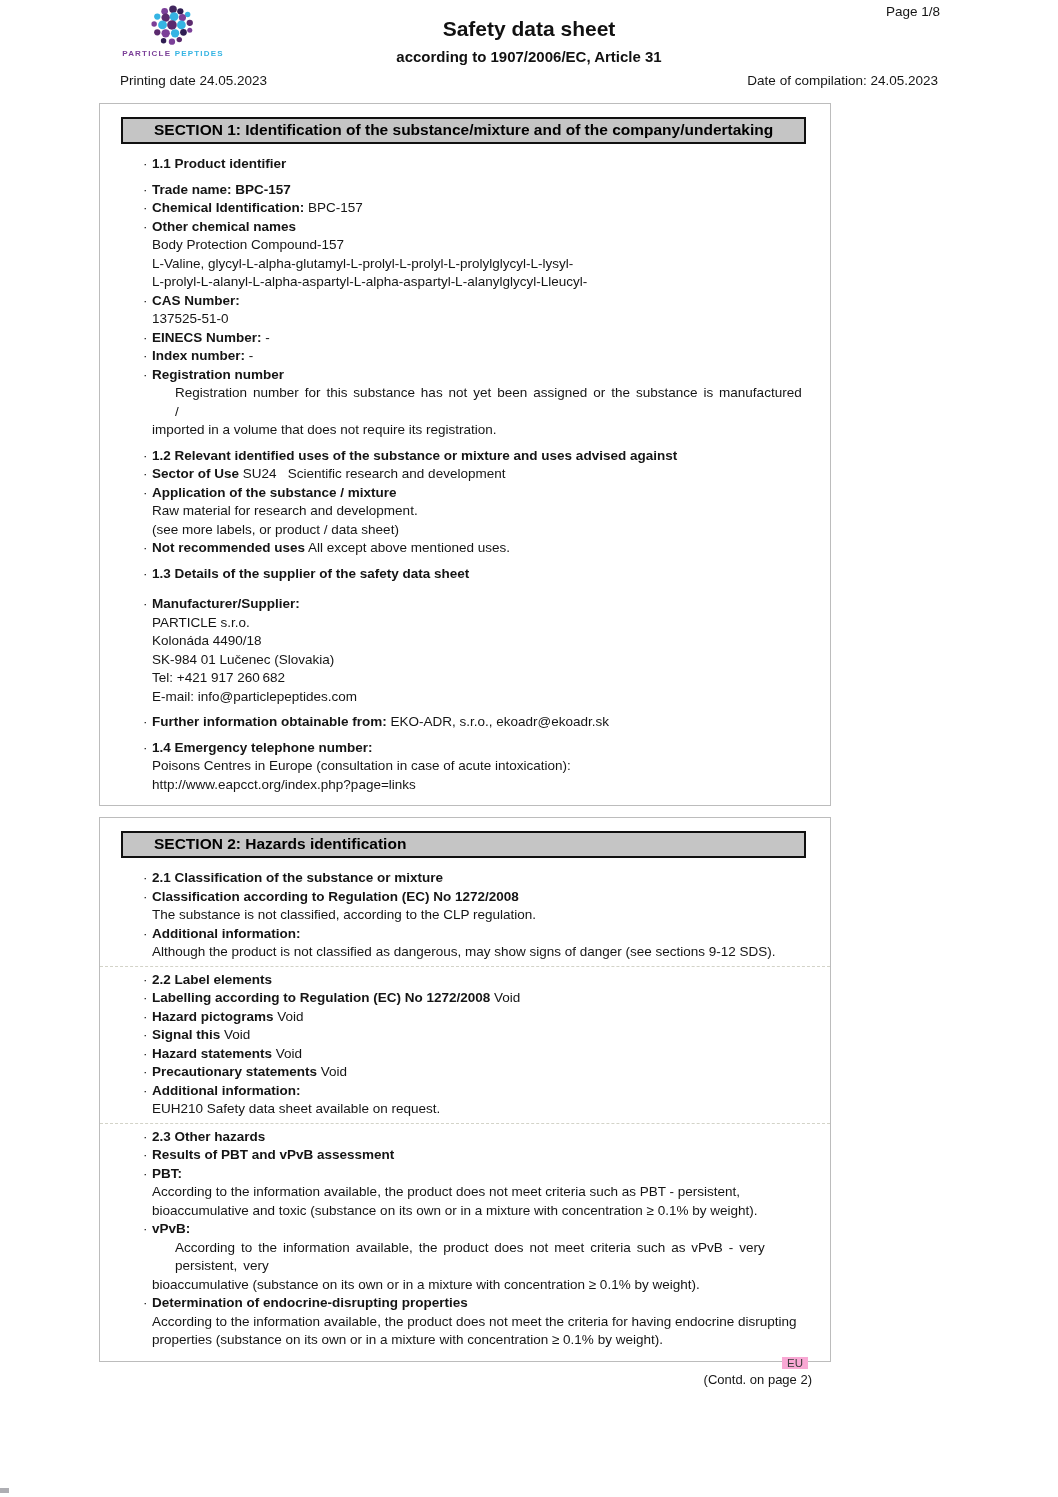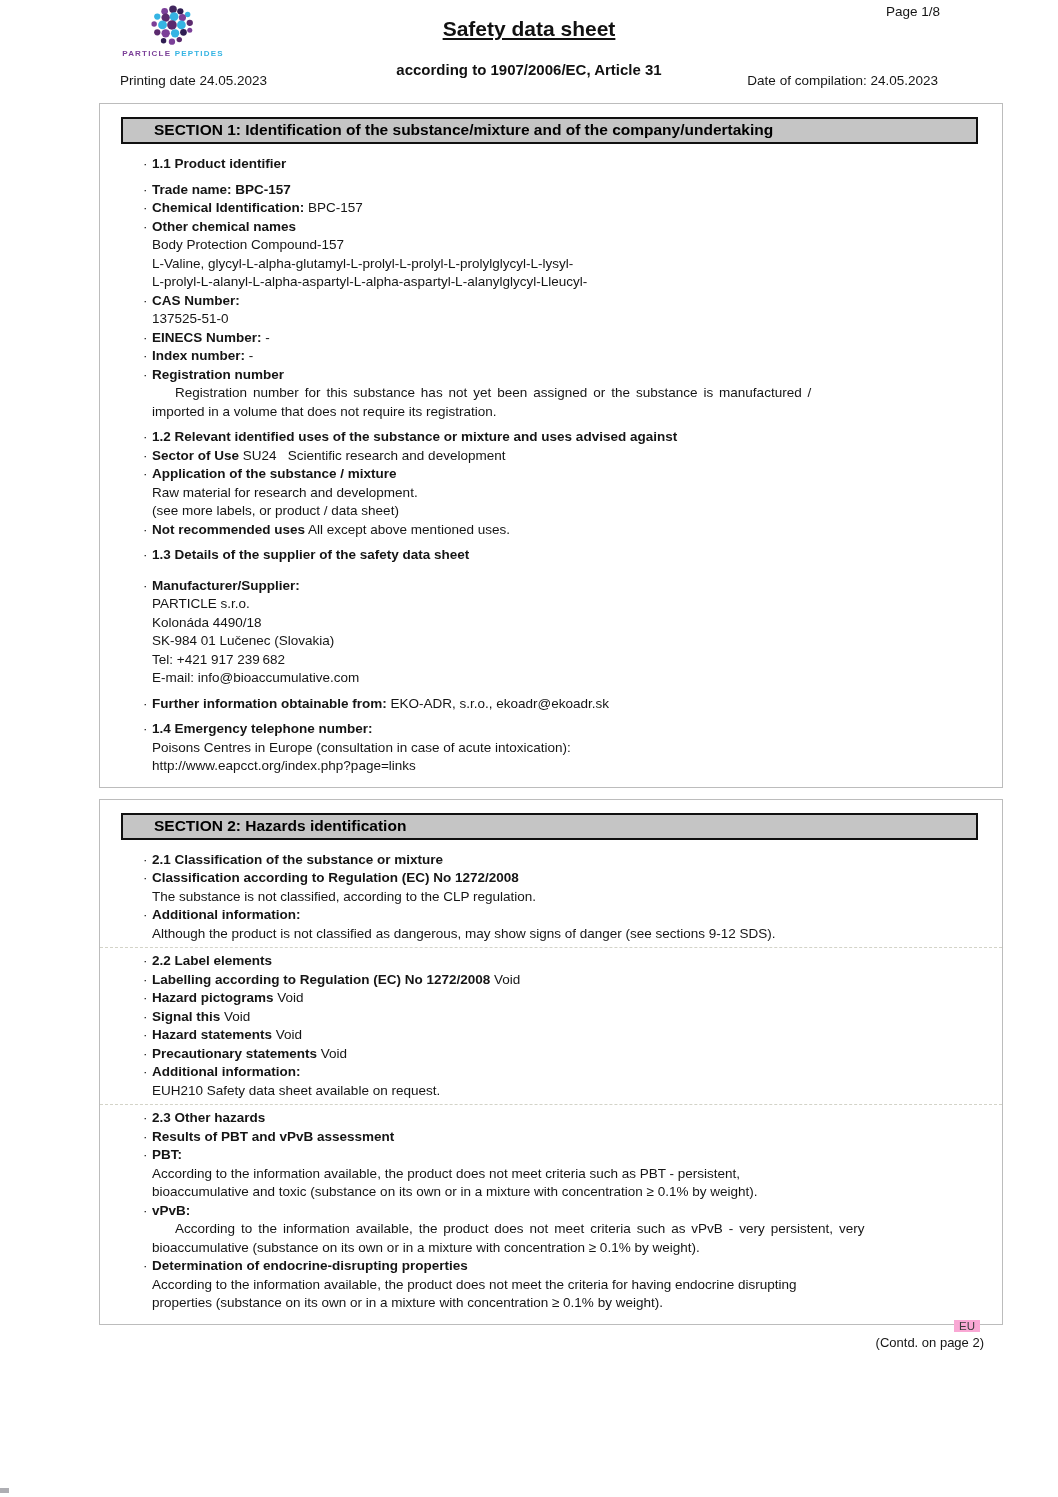--- a/index.html
+++ b/index.html
@@ -26,29 +26,29 @@
     margin-top:1px;
     font-size:8px; font-weight:bold; letter-spacing:1.2px;
     white-space:nowrap;
   }
   .brand-1 { color:#7b3f98; }
   .brand-2 { color:#35b4e3;margin-top:40px; }
   .title-wrap {
     position:absolute; top:17px; left:0; right:0;
     text-align:center;
   }
-  .doc-title { font-size:21px; font-weight:bold; color:#111;text-decoration:underline; }
-  .doc-subtitle { font-size:15px; font-weight:bold; margin-top:20px; color:#111; }
+  .doc-title { font-size:21px; font-weight:bold; color:#111; }
+  .doc-subtitle { font-size:15px; font-weight:bold; margin-top:7px; color:#111; }
   .meta-row {
     position:absolute; top:73px; left:120px; right:120px;
     display:flex; justify-content:space-between;
     font-size:13.5px;
   }
   
-  .flow { position:absolute; top:103px; left:99px; width:904px; }
+  .flow { position:absolute; top:103px; left:99px; width:732px; }
   .sec-box {
     position:relative;
     border:1px solid #bcbcbc;
     background:#fff;
     padding-bottom:11px;
   }
   .sec-box + .sec-box-sep { height:11px; }
   .sec-bar {
     margin:13px 24px 0 21px;
     background:#c5c5c5;
@@ -160,22 +160,22 @@
           <div class="line"><span class="bullet">·</span><span class="b">Sector of Use</span><span> SU24&nbsp;&nbsp;&nbsp;Scientific research and development</span></div>
           <div class="line"><span class="bullet">·</span><span class="b">Application of the substance / mixture</span></div>
           <div class="line"><span>Raw material for research and development.</span></div>
           <div class="line"><span>(see more labels, or product / data sheet)</span></div>
           <div class="line"><span class="bullet">·</span><span class="b">Not recommended uses</span><span> All except above mentioned uses.</span></div>
           <div class="line gap"><span class="bullet">·</span><span class="b">1.3 Details of the supplier of the safety data sheet</span></div>
           <div class="line gap-lg"><span class="bullet">·</span><span class="b">Manufacturer/Supplier:</span></div>
           <div class="line"><span>PARTICLE s.r.o.</span></div>
           <div class="line"><span>Kolonáda 4490/18</span></div>
           <div class="line"><span>SK-984 01 Lučenec (Slovakia)</span></div>
-          <div class="line"><span>Tel: +421 917 239 682</span></div>
-          <div class="line"><span>E-mail: info@bioaccumulative.com</span></div>
+          <div class="line"><span>Tel: +421 917 260 682</span></div>
+          <div class="line"><span>E-mail: info@particlepeptides.com</span></div>
           <div class="line gap"><span class="bullet">·</span><span class="b">Further information obtainable from:</span><span> EKO-ADR, s.r.o., ekoadr@ekoadr.sk</span></div>
           <div class="line gap"><span class="bullet">·</span><span class="b">1.4 Emergency telephone number:</span></div>
           <div class="line"><span>Poisons Centres in Europe (consultation in case of acute intoxication):</span></div>
           <div class="line"><span>http://www.eapcct.org/index.php?page=links</span></div>
         </div>
     </div>
 
     <div class="sec-box-sep"></div>
 
     <div class="sec-box">

